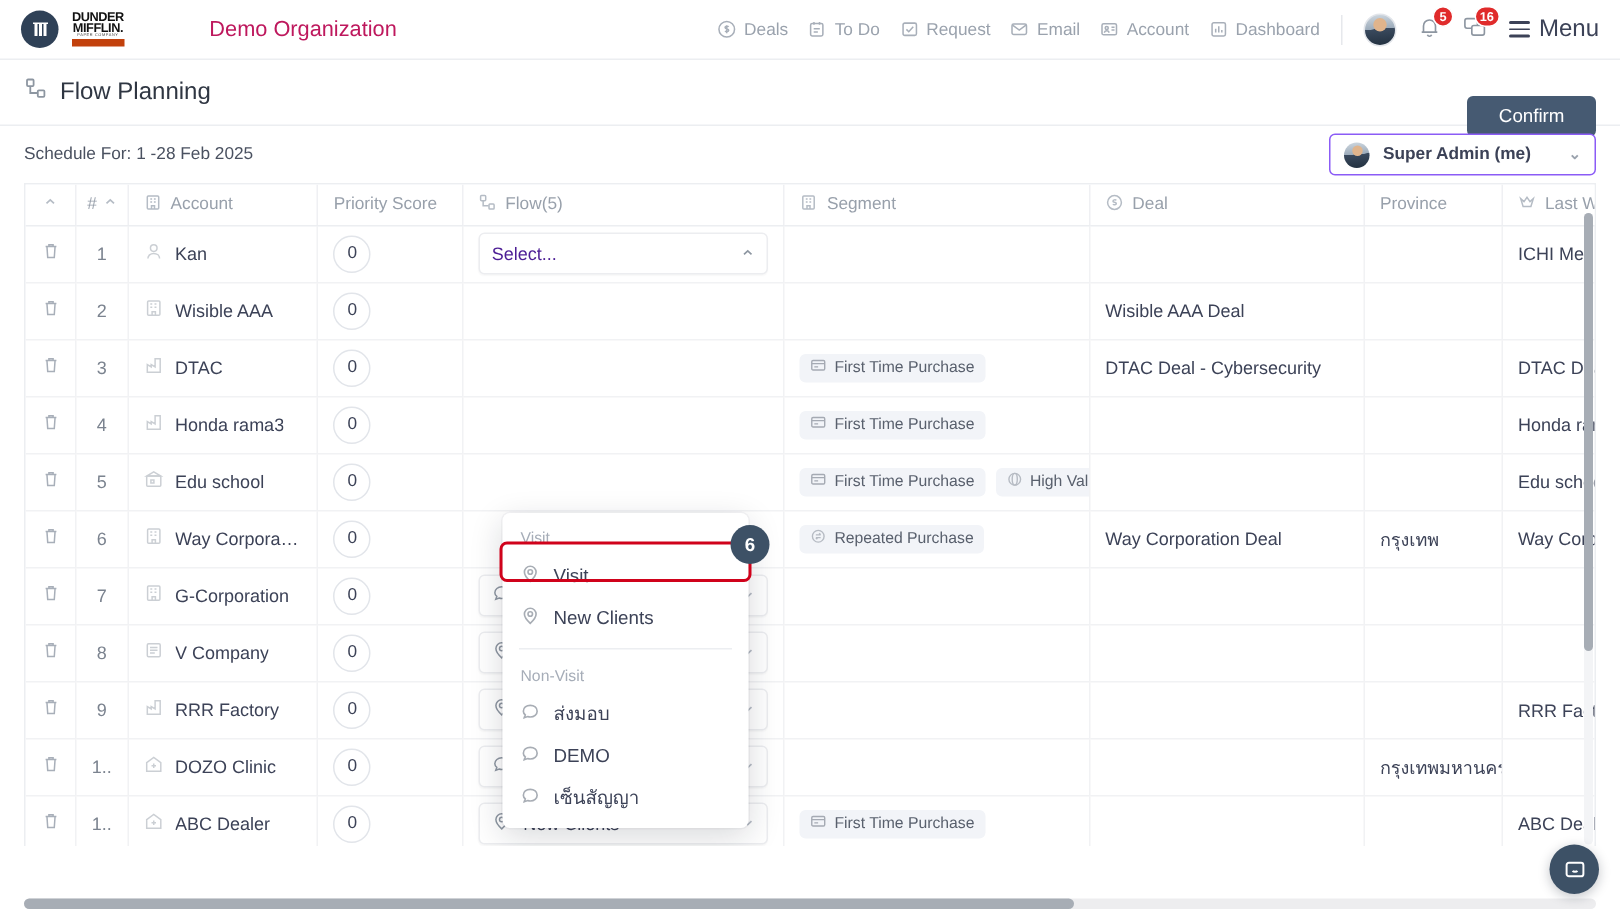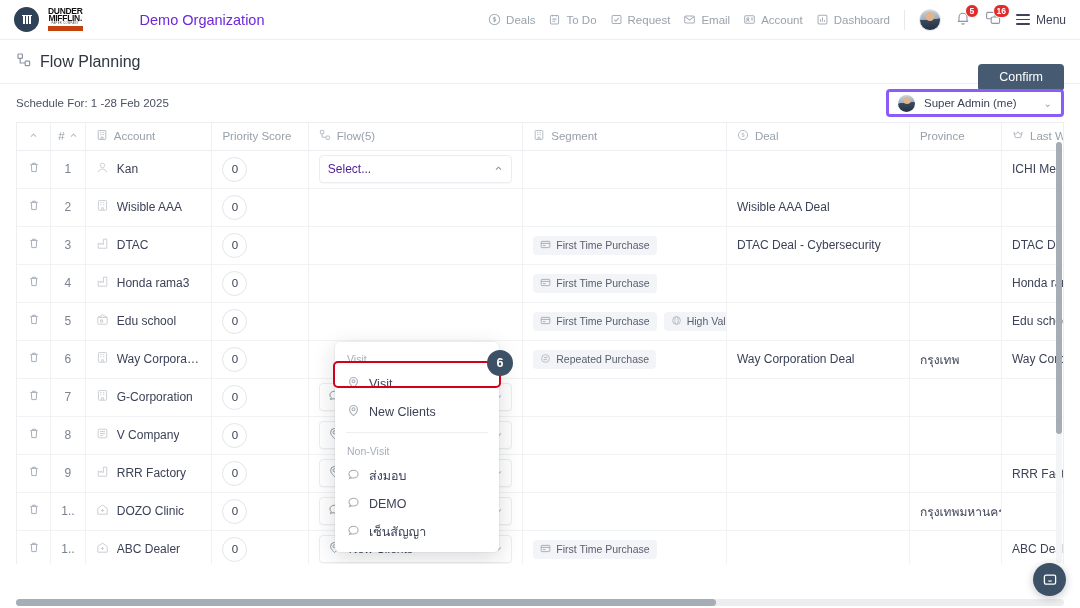--- a/index.html
+++ b/index.html
@@ -29,21 +29,21 @@
     flex:0 0 auto;
   }
   .logo-circle svg{display:block;}
   .dm-logo{
     display:flex;flex-direction:column;align-items:center;justify-content:center;
     line-height:0.84;font-family:"Liberation Sans", sans-serif;
     font-weight:bold;font-size:8.5px;letter-spacing:-0.3px;color:#111;
     border-bottom:5px solid #c2410c;padding-bottom:1px;
   }
   .dm-logo .sub{font-size:2.6px;letter-spacing:0.4px;border:0;font-weight:normal;color:#444;}
-  .org-name{ font-size:14.5px; color:#6d28d9; margin-left:4px;padding-left:44px;}
+  .org-name{ font-size:14.5px; color:#be185d; margin-left:4px;padding-left:44px;}
   .nav-right{ margin-left:auto; display:flex; align-items:center; }
   .nav-items{ display:flex; align-items:center; gap:13px; }
   .nav-item{ display:flex;align-items:center;gap:5px;color:#9aa2ad;font-size:11.5px;cursor:pointer;}
   .nav-item svg{display:block;}
   .nav-sep{ width:1px;height:20px;background:#e6e8ec;margin:0 14px;}
   .nav-icons{ display:flex;align-items:center;gap:14px;}
   .avatar{
     width:22px;height:22px;border-radius:50%;
     background:linear-gradient(175deg,#cfd8e0 0%,#9dacbb 46%,#3a4a5e 47%,#22303f 100%);
     border:1px solid #e2e5ea; position:relative; overflow:hidden;
@@ -53,21 +53,21 @@
     width:9px;height:9px;border-radius:50%;background:#e0b48c;
   }
   .badge-wrap{ position:relative; cursor:pointer;}
   .badge{
     position:absolute;top:-6px;right:-8px;
     min-width:14px;height:14px;border-radius:8px;
     background:#e02b2b;color:#fff;font-size:8.5px;font-weight:bold;
     display:flex;align-items:center;justify-content:center;padding:0 3px;
     border:1.5px solid #fff;
   }
-  .menu-btn{ display:flex;align-items:center;gap:6px;color:#3c4257;font-size:12px;cursor:pointer;}
+  .menu-btn{ display:flex;align-items:center;gap:6px;color:#3c4257;font-size:16px;cursor:pointer;}
   .hamburger{display:flex;flex-direction:column;gap:3px;}
   .hamburger span{display:block;width:14px;height:1.7px;background:#3c4257;border-radius:1px;}
 
   
   .page-head{
     height:44px;display:flex;align-items:center;padding:0 16px;
     border-bottom:1px solid #eceef1;
   }
   .page-title{ display:flex;align-items:center;gap:8px;font-size:16px;color:#2f3642;}
   .confirm-btn{
@@ -76,22 +76,22 @@
     height:27px;padding:0 21px;font-size:12.5px;cursor:pointer;
     font-family:"Liberation Sans", sans-serif;
     margin-top:31px;
   }
   .sched-bar{
     height:38px;display:flex;align-items:center;padding:0 16px;
   }
   .sched-text{ font-size:11.5px;color:#4a5160;}
   .owner-select{
     margin-left:auto;display:flex;align-items:center;gap:9px;
-    width:178px;height:28px;border:3px solid #8b5cf6;border-radius:4px;
-    background:#fff;padding:0 9px;cursor:pointer;
+    width:178px;height:28px;border:1px solid #8b5cf6;border-radius:4px;
+    background:#fff;padding:0 9px;cursor:pointer;font-weight:bold;
   }
   .owner-avatar{
     width:17px;height:17px;border-radius:50%;
     background:linear-gradient(175deg,#cfd8e0 0%,#9dacbb 46%,#3a4a5e 47%,#22303f 100%);
     position:relative;overflow:hidden;flex:0 0 auto;
   }
   .owner-avatar::after{
     content:"";position:absolute;left:50%;top:13%;transform:translateX(-50%);
     width:7px;height:7px;border-radius:50%;background:#e0b48c;
   }

